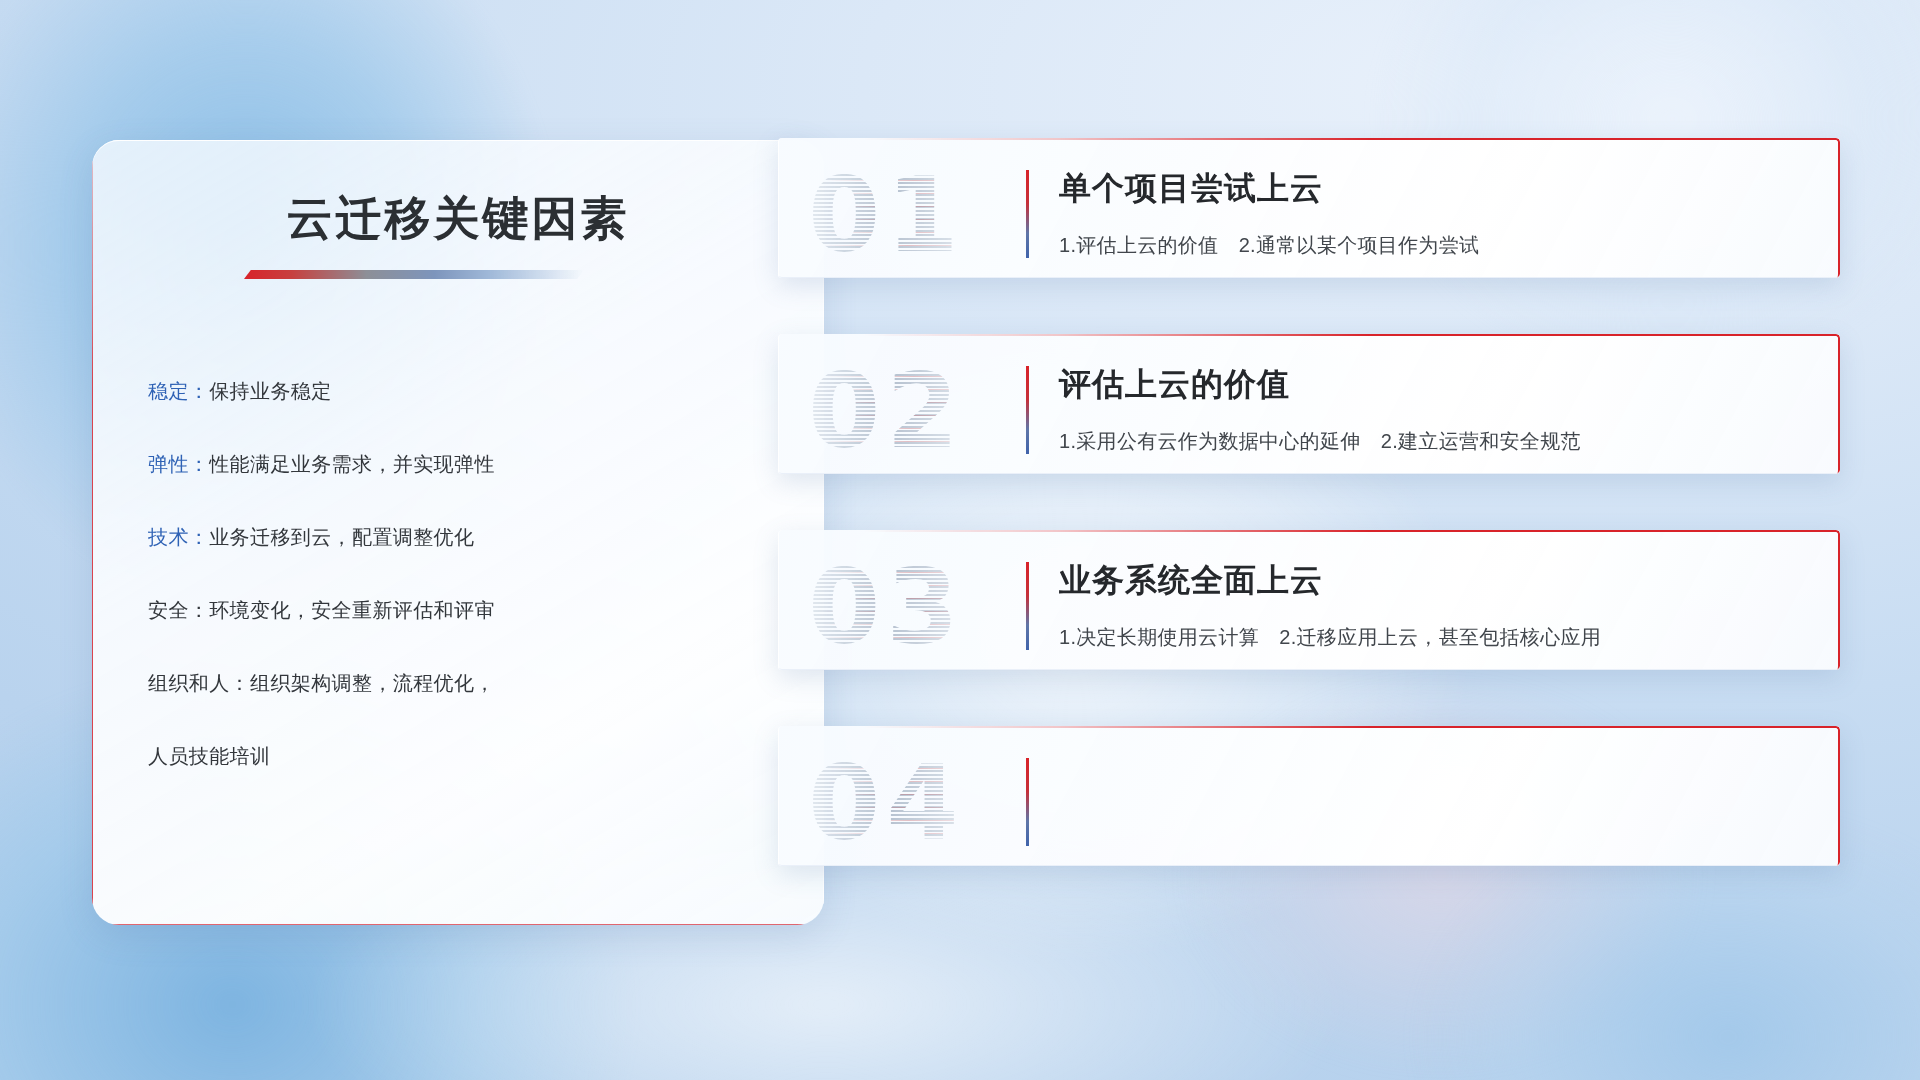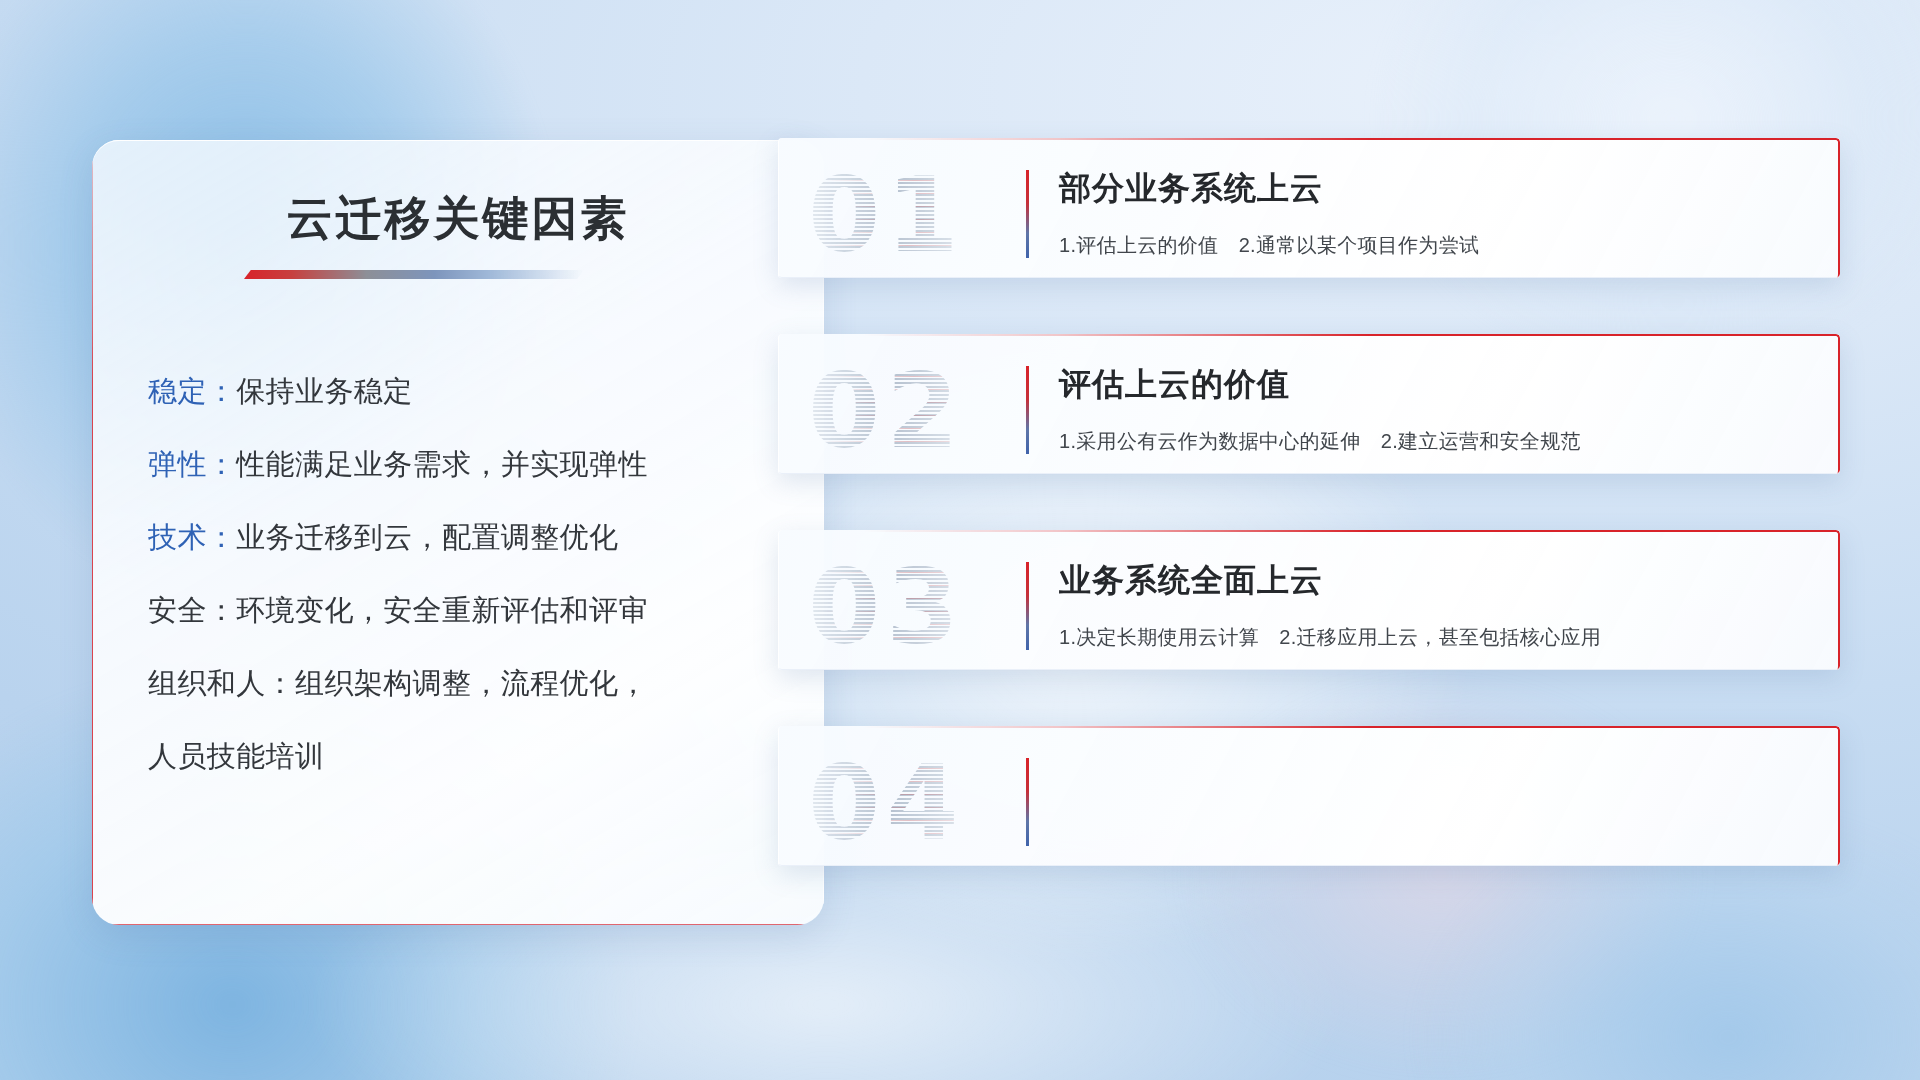--- a/index.html
+++ b/index.html
@@ -83,21 +83,21 @@
   }
   .title-rule{
     position:absolute; left:152px; top:130px; width:340px; height:9px;
     background:linear-gradient(90deg,#d8232a 0%, #c7403f 14%, #8d8f97 36%, #7d95bc 56%, #9fb8d8 72%, rgba(214,226,240,0) 100%);
     clip-path:polygon(2% 0, 100% 0, 98% 100%, 0% 100%);
   }
 
   .factor-list{ position:absolute; left:0; right:0; top:215px; }
   .factor{
     display:block;
-    font-size:29px;
+    font-size:20px;
     line-height:73px;
     color:#33373c;
     padding-left:56px;
     white-space:nowrap;
     letter-spacing:.4px;
   }
   .factor .k{ color:#2f62b5; }
   .factor .k.plain{ color:#33373c; }
 
   
@@ -198,21 +198,21 @@
 <section id="cards">
     <article class="card">
       <div class="card-edge"></div>
       <div class="card-edge-soft"></div>
       <div class="ghost-num">
         <div class="digits">01</div>
         <div class="digits tint">01</div>
       </div>
       <div class="divider"></div>
       <div class="card-body">
-        <div class="card-title">部分业务系统上云</div>
+        <div class="card-title">单个项目尝试上云</div>
         <div class="card-sub">1.评估上云的价值　2.通常以某个项目作为尝试</div>
       </div>
     </article>
     <article class="card">
       <div class="card-edge"></div>
       <div class="card-edge-soft"></div>
       <div class="ghost-num">
         <div class="digits">02</div>
         <div class="digits tint">02</div>
       </div>

